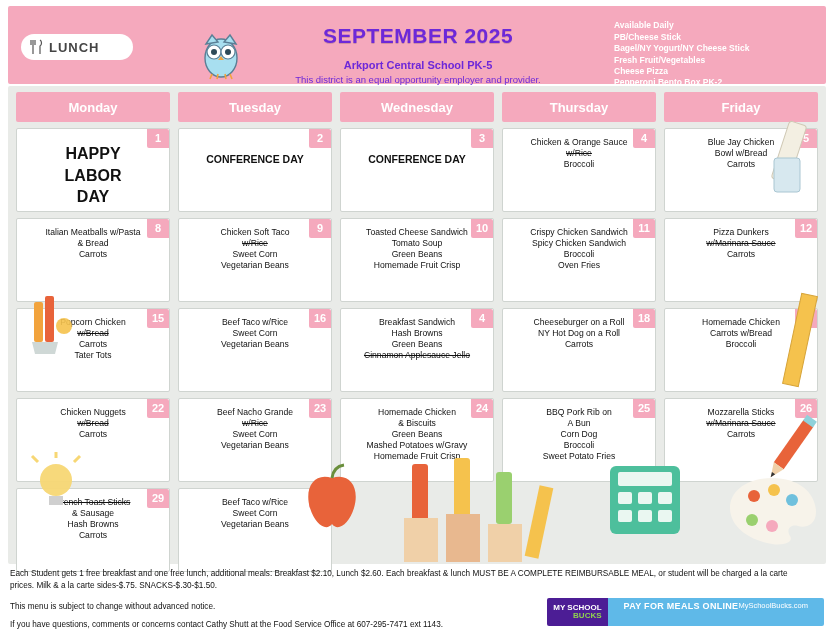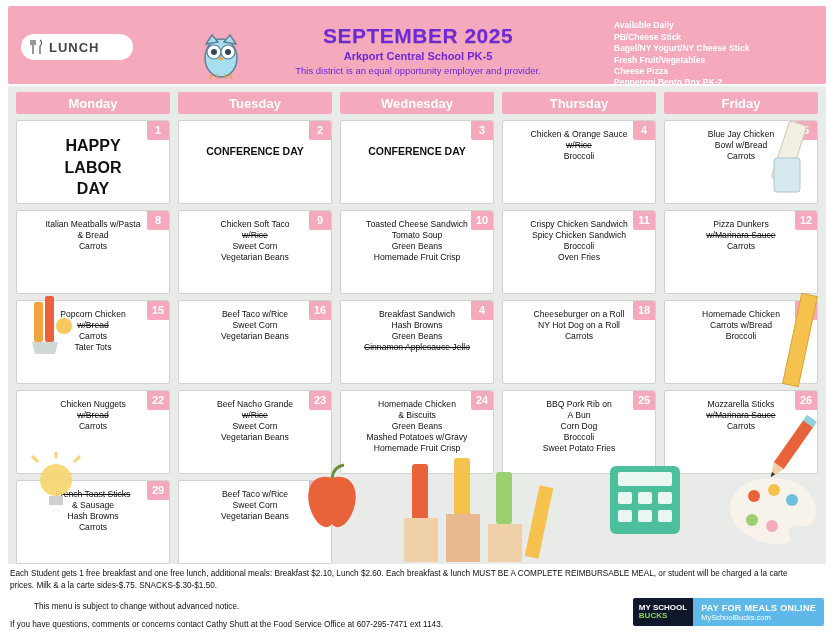--- a/index.html
+++ b/index.html
@@ -43,21 +43,21 @@
     left: 180px; top: 18px;
     width: 460px;
     text-align: center;
     color: #6d28d9;
   }
   .header-center .month {
     font-size: 21px; font-weight: bold; letter-spacing: 0.5px;
     text-shadow: 0 1px 0 rgba(0,0,0,.15);
   }
   .header-center .school {
-    font-size: 11px; font-weight: bold; margin-top: 2px;
+    font-size: 11px; font-weight: bold; margin-top: 11px;
   }
   .header-center .eo {
     font-size: 9.5px; margin-top: 3px;
   }
   .owl-wrap { position: absolute; left: 190px; top: 22px; }
   .daily-box {
     position: absolute;
     right: 12px; top: 14px;
     width: 200px;
     color: #ffffff;
@@ -78,21 +78,21 @@
     left: 8px; top: 86px;
     width: 818px; height: 478px;
     background: #e9ebe8;
     border-radius: 2px;
     padding: 6px 8px;
   }
   .dow-row {
     display: grid;
     grid-template-columns: repeat(5, 1fr);
     gap: 8px;
-    height: 22px;
+    height: 30px;
   }
   .dow {
     background: #f5a9bd;
     color: #ffffff;
     font-size: 13px;
     font-weight: bold;
     display: flex; align-items: center; justify-content: center;
     border-radius: 2px;
   }
   .week {
@@ -140,44 +140,45 @@
   
   .footer {
     position: absolute;
     left: 10px; top: 568px;
     width: 814px;
     font-size: 8.2px;
     color: #111;
     line-height: 1.45;
   }
   .footer .p1 { width: 790px; }
-  .footer .p2 { margin-top: 9px; margin-left: 24px; }
+  .footer .p2 { margin-top: 9px; }
   .footer .p3 { margin-top: 6px; }
 
   .mybucks {
     position: absolute;
     right: 10px; top: 598px;
     display: flex; align-items: stretch;
     height: 28px;
   }
   .mybucks .logo {
-    background: #0f172a;
+    background: #4c1d95;
     color: #ffffff;
     font-size: 8px; font-weight: bold;
     padding: 3px 6px;
     display: flex; flex-direction: column; justify-content: center;
     line-height: 1.05;
     border-radius: 2px 0 0 2px;
+    align-items: flex-end;
   }
   .mybucks .logo .l2 { color: #8fd14f; }
   .mybucks .right {
     background: #5fb9e8;
     color: #ffffff;
-    padding: 3px 8px;
-    display: flex; flex-direction: column; justify-content: center;
+    padding: 3px 16px;
+    display: flex; flex-direction: row; justify-content: center;
     border-radius: 0 2px 2px 0;
   }
   .mybucks .right .t1 { font-size: 9px; font-weight: bold; letter-spacing: .3px; }
   .mybucks .right .t2 { font-size: 7.5px; }
 
   
   .art { position: absolute; pointer-events: none; }
 </style>
 </head>
 <body>

